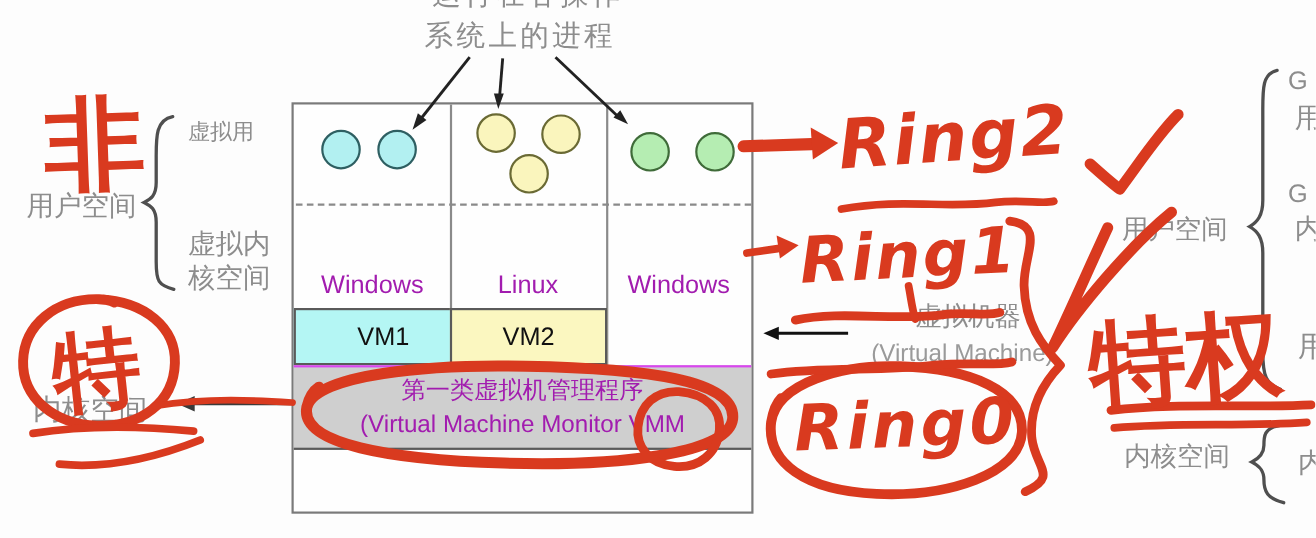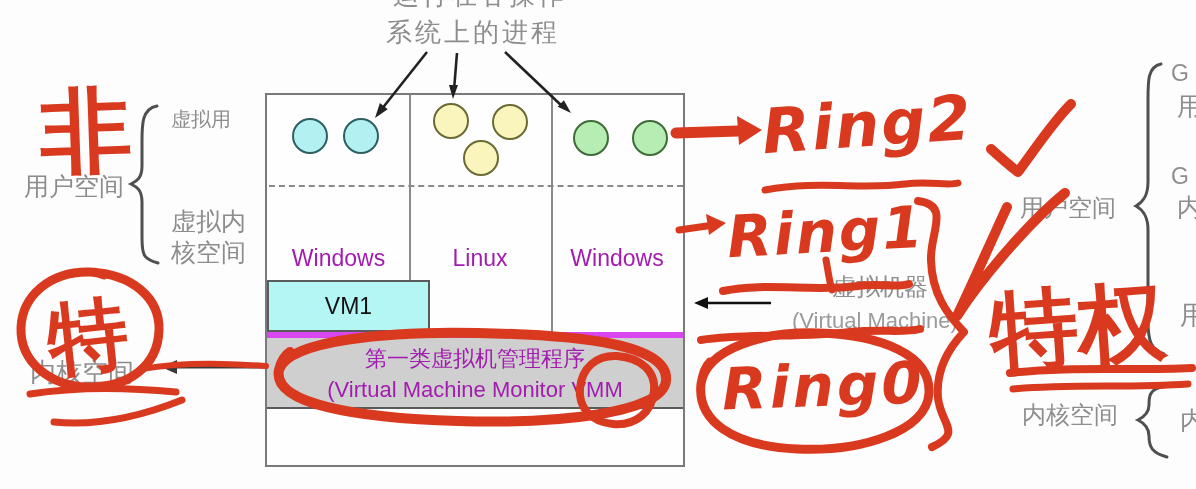--- a/index.html
+++ b/index.html
@@ -39,22 +39,23 @@
     <div class="pc yl" style="left:225px;top:9px;"></div>
     <div class="pc yl" style="left:196px;top:45px;"></div>
     <div class="pc gr" style="left:306px;top:25px;"></div>
     <div class="pc gr" style="left:365px;top:25px;"></div>
 
     <div class="abs blk ctr" style="left:0;top:147px;width:143px;height:32px;font-size:23px;">Windows</div>
     <div class="abs blk ctr" style="left:142px;top:147px;width:142px;height:32px;font-size:23px;">Linux</div>
     <div class="abs blk ctr" style="left:284px;top:147px;width:132px;height:32px;font-size:23px;">Windows</div>
 
     <div class="vmcell" style="left:0;width:163px;background:#b4f6f4;">VM1</div>
+    <div class="vmcell" style="left:142px;width:143px;background:#fbf7c0;">VM2</div>
 
-    <div class="abs" style="left:0;top:237px;width:416px;height:77px;background:#cfcfcf;border-top:6px solid #d946ef;border-bottom:2px solid #5a5a5a;box-sizing:border-box;">
+    <div class="abs" style="left:0;top:237px;width:416px;height:77px;background:#cfcfcf;border-top:2px solid #d946ef;border-bottom:2px solid #5a5a5a;box-sizing:border-box;">
       <div class="abs blk ctr" style="left:0;top:7px;width:416px;height:28px;font-size:22px;">第一类虚拟机管理程序</div>
       <div class="abs blk ctr" style="left:0;top:38px;width:416px;height:28px;font-size:22px;">(Virtual Machine Monitor VMM</div>
     </div>
 
   </div>
 
   <div class="abs lbl ctr" style="left:22px;top:170px;width:104px;font-size:25px;">用户空间</div>
   <div class="abs lbl" style="left:171px;top:106px;font-size:20px;">虚拟用</div>
   <div class="abs lbl" style="left:171px;top:205px;font-size:25px;">虚拟内</div>
   <div class="abs lbl" style="left:171px;top:236px;font-size:25px;">核空间</div>

